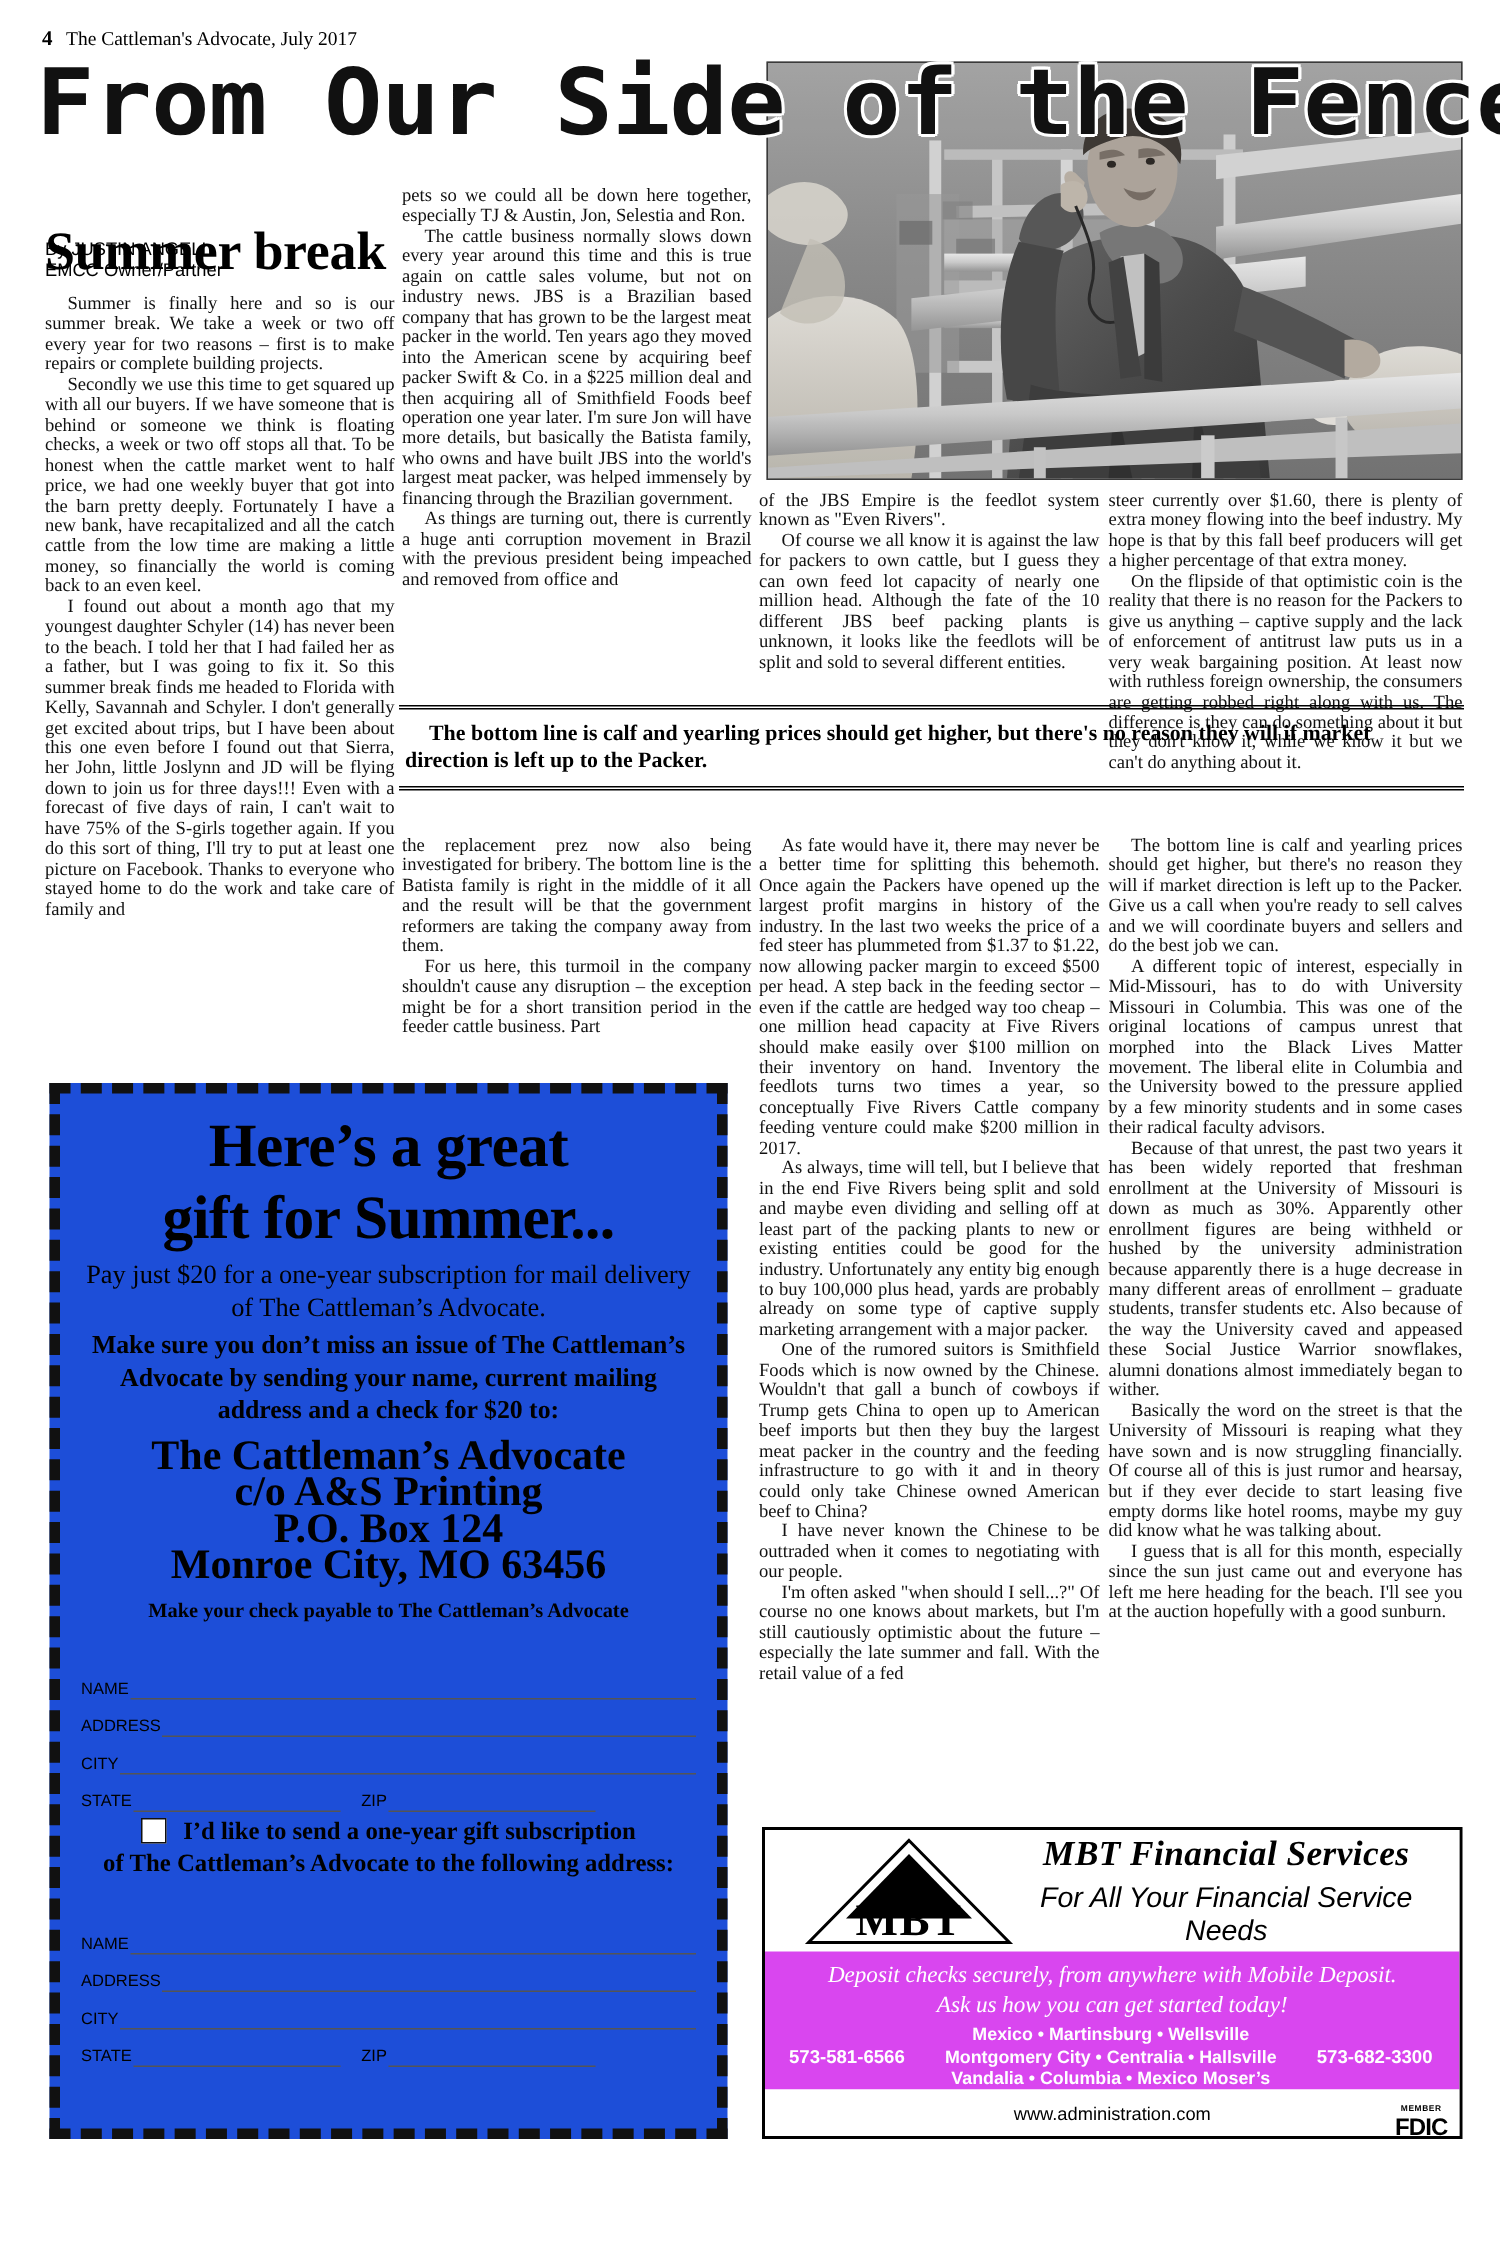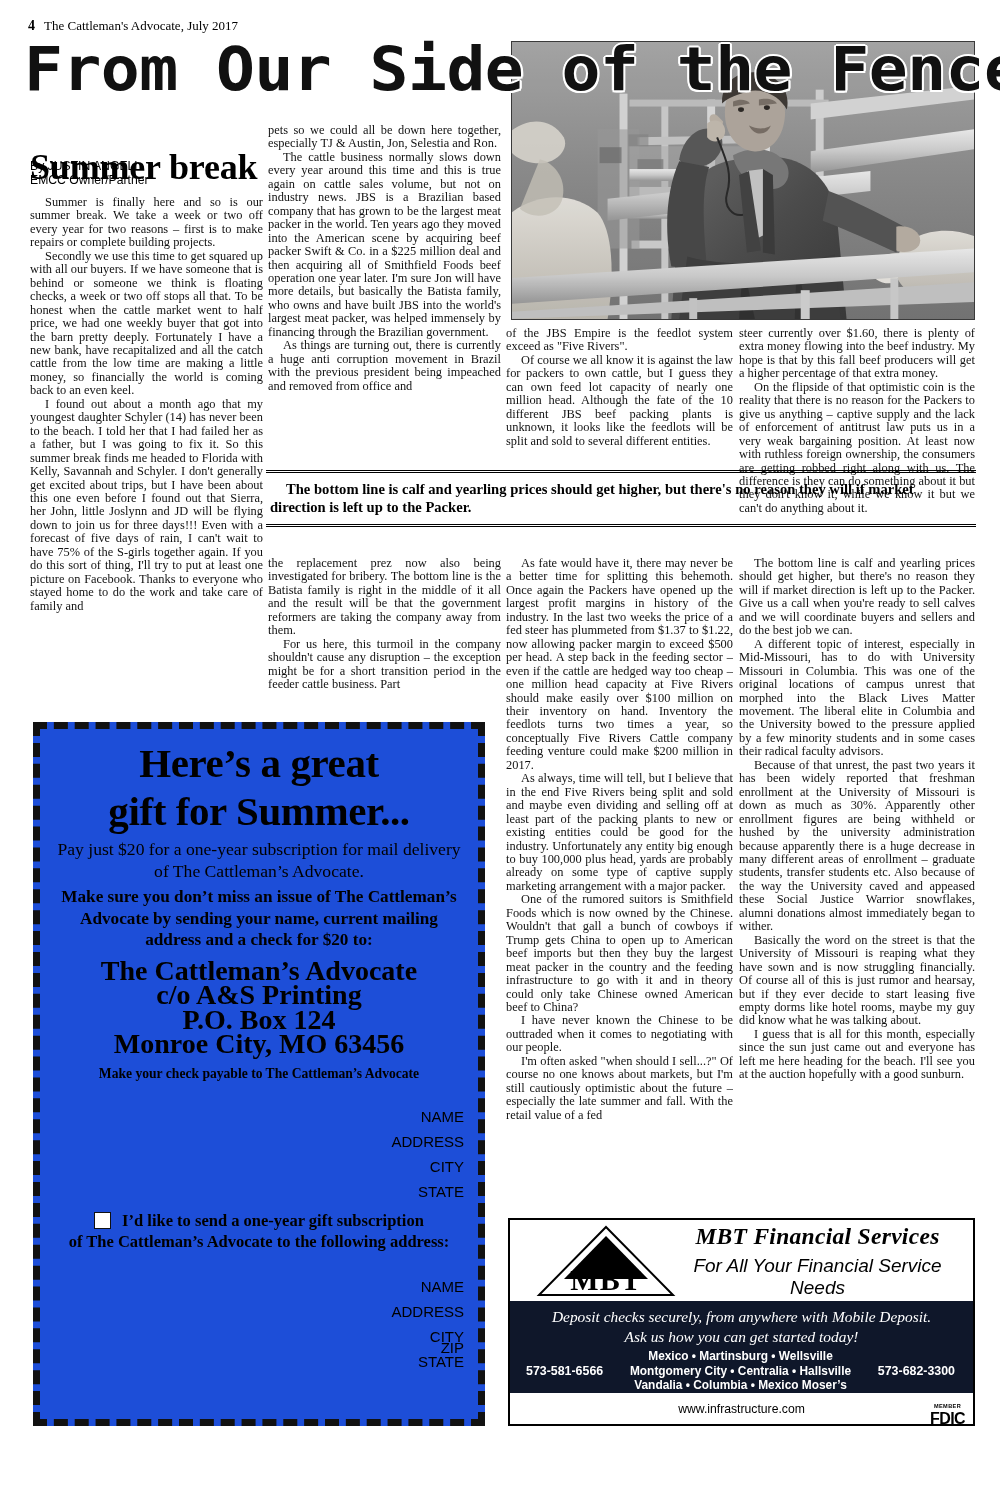--- a/index.html
+++ b/index.html
@@ -154,24 +154,23 @@
     font-weight: bold;
     font-size: 13.6px;
     margin-top: 9px;
   }
 
   .fieldset1 { margin-top: 26px; }
   .fieldrow {
     display: flex;
     align-items: flex-end;
     font-family: "Liberation Sans", sans-serif;
-    font-size: 15px;
+    font-size: 11px;
     height: 25px;
     text-align: left;
-    flex-direction: column;
   }
   .fieldrow .lbl { white-space: nowrap; padding-bottom: 1px; }
   .fieldrow .rule {
     flex: 1 1 auto;
     border-bottom: 1px solid #555;
     height: 12px;
     margin-left: 1px;
   }
   .fieldrow .rule.short { flex: 0 0 138px; }
   .fieldrow .lbl.zip { margin-left: 14px; }
@@ -220,21 +219,21 @@
     font-size: 23.5px;
     letter-spacing: 0.3px;
   }
   #mbt-tagline {
     font-family: "Liberation Sans", sans-serif;
     font-style: italic;
     font-size: 19px;
     margin-top: 5px;
   }
   #mbt-mid {
-    background: #0f172a;
+    background: #d946ef;
     color: #fff;
     height: 92px;
     padding-top: 6px;
   }
   #mbt-mid .promo {
     text-align: center;
     font-family: "Liberation Serif", serif;
     font-style: italic;
     font-size: 15.4px;
     line-height: 20px;
@@ -416,21 +415,21 @@
   <p>I found out about a month ago that my youngest daughter Schyler (14) has never been to the beach. I told her that I had failed her as a father, but I was going to fix it. So this summer break finds me headed to Florida with Kelly, Savannah and Schyler. I don't generally get excited about trips, but I have been about this one even before I found out that Sierra, her John, little Joslynn and JD will be flying down to join us for three days!!! Even with a forecast of five days of rain, I can't wait to have 75% of the S-girls together again. If you do this sort of thing, I'll try to put at least one picture on Facebook. Thanks to everyone who stayed home to do the work and take care of family and</p>
 </div>
 
 <div class="col" id="c2a">
   <p class="noind">pets so we could all be down here together, especially TJ &amp; Austin, Jon, Selestia and Ron.</p>
   <p>The cattle business normally slows down every year around this time and this is true again on cattle sales volume, but not on industry news. JBS is a Brazilian based company that has grown to be the largest meat packer in the world. Ten years ago they moved into the American scene by acquiring beef packer Swift &amp; Co. in a $225 million deal and then acquiring all of Smithfield Foods beef operation one year later. I'm sure Jon will have more details, but basically the Batista family, who owns and have built JBS into the world's largest meat packer, was helped immensely by financing through the Brazilian government.</p>
   <p>As things are turning out, there is currently a huge anti corruption movement in Brazil with the previous president being impeached and removed from office and</p>
 </div>
 
 <div class="col" id="c3a">
-  <p class="noind">of the JBS Empire is the feedlot system exceed as "Five Rivers".</p>
+  <p class="noind">of the JBS Empire is the feedlot system known as "Even Rivers".</p>
   <p>Of course we all know it is against the law for packers to own cattle, but I guess they can own feed lot capacity of nearly one million head. Although the fate of the 10 different JBS beef packing plants is unknown, it looks like the feedlots will be split and sold to several different entities.</p>
 </div>
 
 <div class="col" id="c4a">
   <p class="noind">steer currently over $1.60, there is plenty of extra money flowing into the beef industry. My hope is that by this fall beef producers will get a higher percentage of that extra money.</p>
   <p>On the flipside of that optimistic coin is the reality that there is no reason for the Packers to give us anything – captive supply and the lack of enforcement of antitrust law puts us in a very weak bargaining position. At least now with ruthless foreign ownership, the consumers are getting robbed right along with us. The difference is they can do something about it but they don't know it, while we know it but we can't do anything about it.</p>
 </div>
 
 <div id="pullquote">The bottom line is calf and yearling prices should get higher, but there's no reason they will if market direction is left up to the Packer.</div>
 
@@ -543,19 +542,19 @@
       <span id="mbt-towns">
         <span>Mexico • Martinsburg • Wellsville</span><br>
         <span>Montgomery City • Centralia • Hallsville</span><br>
         <span>Vandalia • Columbia • Mexico Moser’s</span>
       </span>
       <span class="phone">573-682-3300</span>
     </div>
   </div>
 
   <div id="mbt-bot">
-    <span id="mbt-url">www.infrastructure.com</span>
+    <span id="mbt-url">www.administration.com</span>
     <span id="fdic">
       <span class="member">MEMBER</span><br>
       <span class="fdic">FDIC</span>
     </span>
   </div>
 </div>
 
 </body></html>

